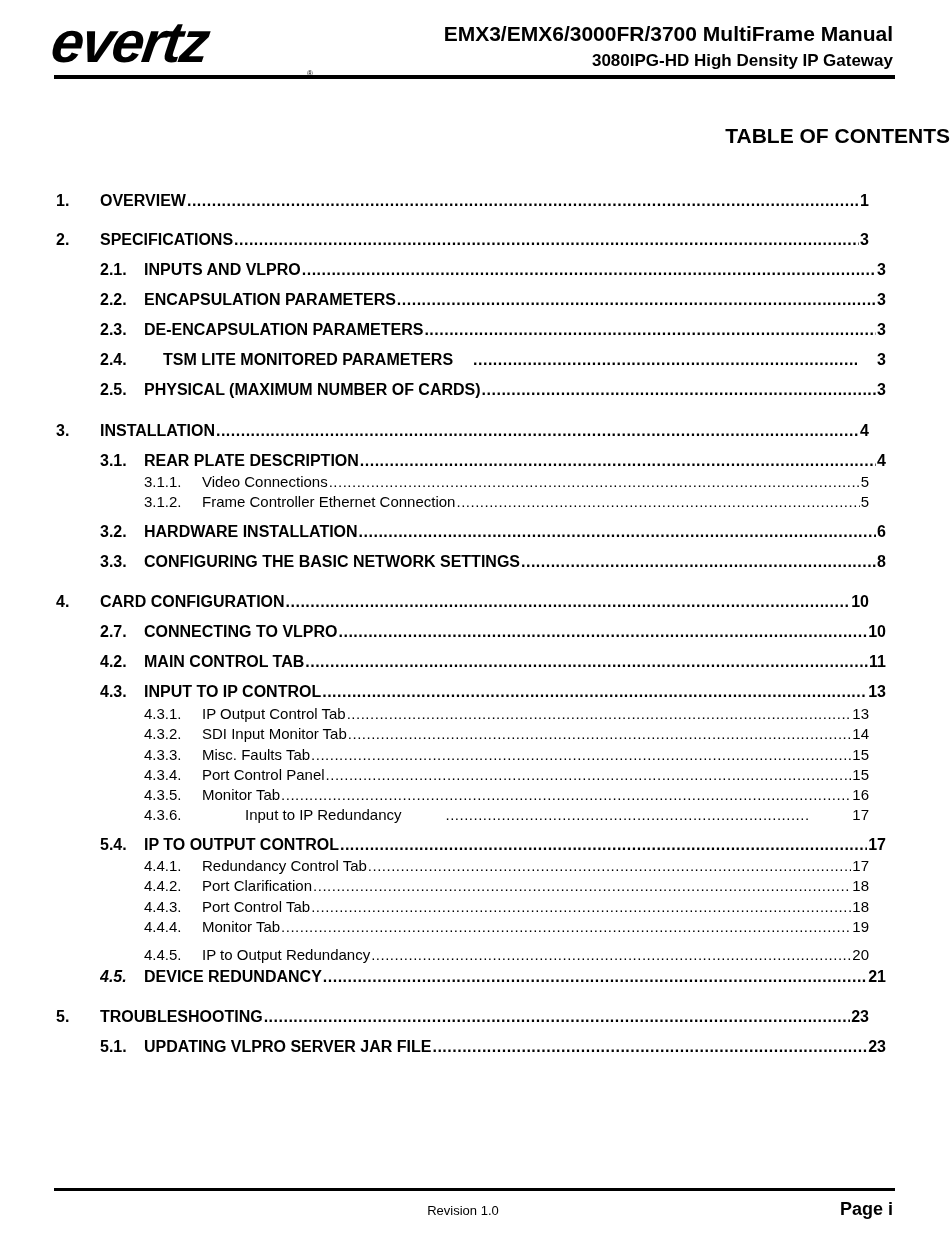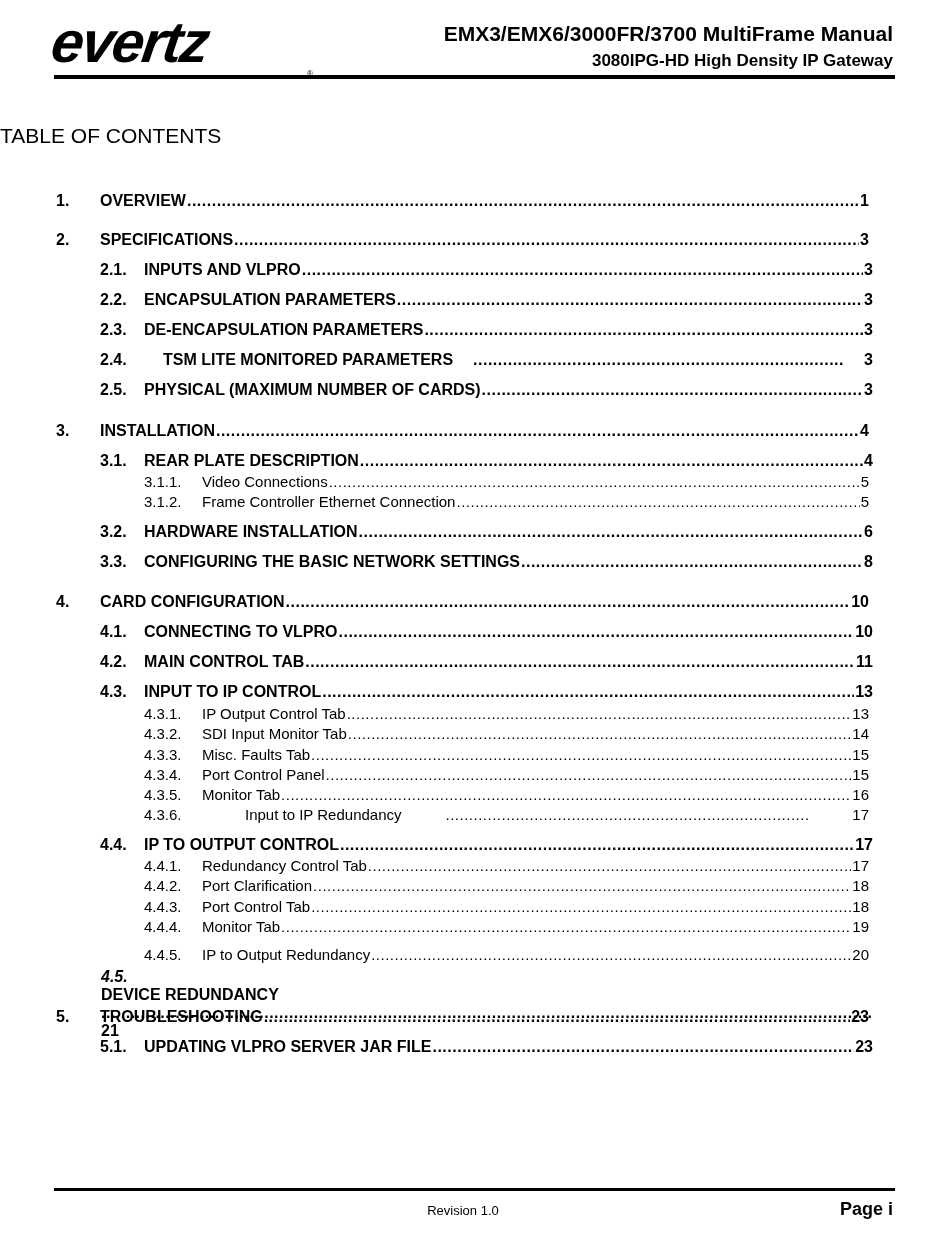--- a/index.html
+++ b/index.html
@@ -6,33 +6,33 @@
     body { width: 950px; height: 1241px; position: relative; overflow: hidden; color: #000; font-family: "Liberation Sans", sans-serif; }
 
     .logo { position: absolute; left: 52px; top: 14px; width: 215px; height: 56px; }
     .logo-text { position: absolute; left: 0; top: 0; font-family: "Liberation Sans", sans-serif; font-weight: bold; font-style: italic; font-size: 58px; letter-spacing: -2px; line-height: 56px; transform: skewX(-8deg); }
     .logo-reg { position: absolute; left: 255px; top: 55px; font-size: 8px; }
 
     .hdr-title { position: absolute; right: 57px; top: 22px; font-weight: bold; font-size: 21px; white-space: nowrap; }
     .hdr-sub { position: absolute; right: 57px; top: 51px; font-weight: bold; font-size: 17px; white-space: nowrap; }
     .hdr-rule { position: absolute; left: 54px; top: 75px; width: 841px; height: 4px; background: #000; }
 
-    .toc-title { position: absolute; left: 0; width: 950px; top: 124px; text-align: left; font-weight: normal; font-size: 21px; }
+    .toc-title { position: absolute; left: 0; width: 950px; top: 124px; text-align: right; font-weight: bold; font-size: 21px; }
 
     .toc { position: absolute; left: 0; top: 0; width: 950px; }
     .row { position: absolute; display: flex; align-items: baseline; white-space: nowrap; overflow: hidden; }
     .row .num { flex: none; }
     .row .label { flex: none; }
     .row .leader { flex: 1 1 auto; overflow: hidden; margin: 0 1px; }
     .row .leader::before { content: "................................................................................................................................................................................................................................................................................"; letter-spacing: 0.5px; }
     .row .page { flex: none; }
 
     .lvl1 { left: 56px; right: 81px; font-weight: bold; font-size: 16px; }
     .lvl1 .num { width: 44px; }
-    .lvl2 { left: 100px; right: 77px; font-weight: bold; font-size: 16px; }
+    .lvl2 { left: 100px; right: 64px; font-weight: bold; font-size: 16px; }
     .lvl2 .num { width: 44px; }
     .lvl2 .num.italic { font-style: italic; }
     .lvl3 { left: 144px; right: 81px; font-weight: normal; font-size: 15px; }
     .lvl3 .num { width: 58px; }
 
     .ftr-rule { position: absolute; left: 54px; top: 1188px; width: 841px; height: 3px; background: #000; }
     .ftr-rev { position: absolute; left: 0; width: 926px; top: 1203px; text-align: center; font-size: 13px; }
     .ftr-page { position: absolute; right: 57px; top: 1199px; font-weight: bold; font-size: 18px; }
   </style>
 </head>
@@ -127,21 +127,21 @@
       <span class="leader"></span>
       <span class="page">8</span>
     </div>
     <div class="row lvl1" style="top: 593px;">
       <span class="num">4.</span>
       <span class="label">CARD CONFIGURATION</span>
       <span class="leader"></span>
       <span class="page">10</span>
     </div>
     <div class="row lvl2" style="top: 623px;">
-      <span class="num">4.1.</span>
+      <span class="num">2.7.</span>
       <span class="label">CONNECTING TO VLPRO</span>
       <span class="leader"></span>
       <span class="page">10</span>
     </div>
     <div class="row lvl2" style="top: 653px;">
       <span class="num">4.2.</span>
       <span class="label">MAIN CONTROL TAB</span>
       <span class="leader"></span>
       <span class="page">11</span>
     </div>
@@ -181,21 +181,21 @@
       <span class="leader"></span>
       <span class="page">16</span>
     </div>
     <div class="row lvl3" style="top: 806px; gap: 43px;">
       <span class="num">4.3.6.</span>
       <span class="label">Input to IP Redundancy</span>
       <span class="leader"></span>
       <span class="page">17</span>
     </div>
     <div class="row lvl2" style="top: 836px;">
-      <span class="num">4.4.</span>
+      <span class="num">5.4.</span>
       <span class="label">IP TO OUTPUT CONTROL</span>
       <span class="leader"></span>
       <span class="page">17</span>
     </div>
     <div class="row lvl3" style="top: 857px;">
       <span class="num">4.4.1.</span>
       <span class="label">Redundancy Control Tab</span>
       <span class="leader"></span>
       <span class="page">17</span>
     </div>
@@ -216,21 +216,21 @@
       <span class="label">Monitor Tab</span>
       <span class="leader"></span>
       <span class="page">19</span>
     </div>
     <div class="row lvl3" style="top: 938px; margin-top: 8px;">
       <span class="num">4.4.5.</span>
       <span class="label">IP to Output Redundancy</span>
       <span class="leader"></span>
       <span class="page">20</span>
     </div>
-    <div class="row lvl2" style="top: 968px; flex-direction: column;">
+    <div class="row lvl2" style="top: 968px;">
       <span class="num italic">4.5.</span>
       <span class="label">DEVICE REDUNDANCY</span>
       <span class="leader"></span>
       <span class="page">21</span>
     </div>
     <div class="row lvl1" style="top: 1008px;">
       <span class="num">5.</span>
       <span class="label">TROUBLESHOOTING</span>
       <span class="leader"></span>
       <span class="page">23</span>

